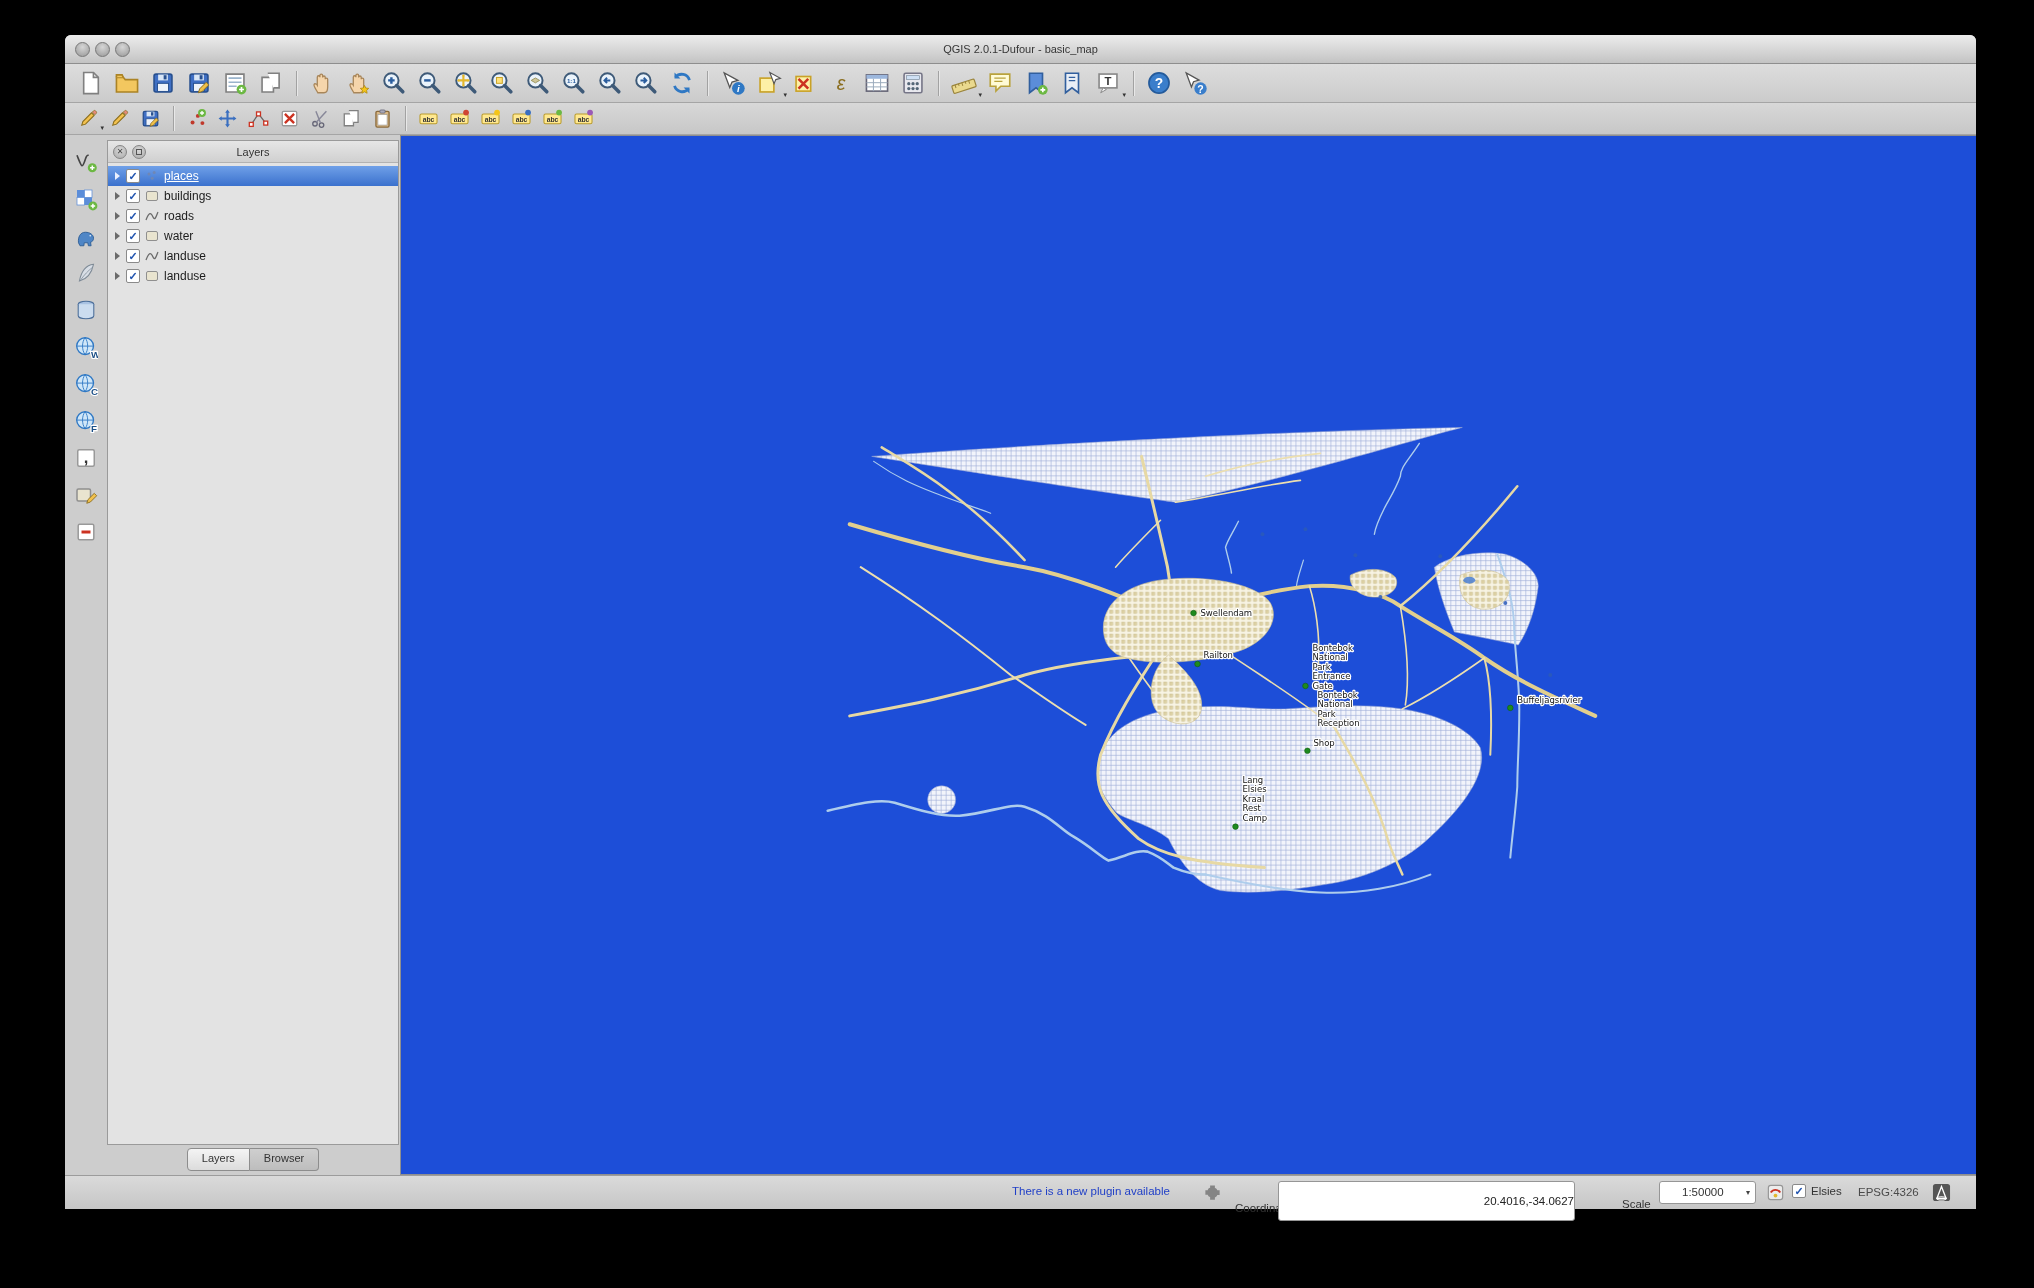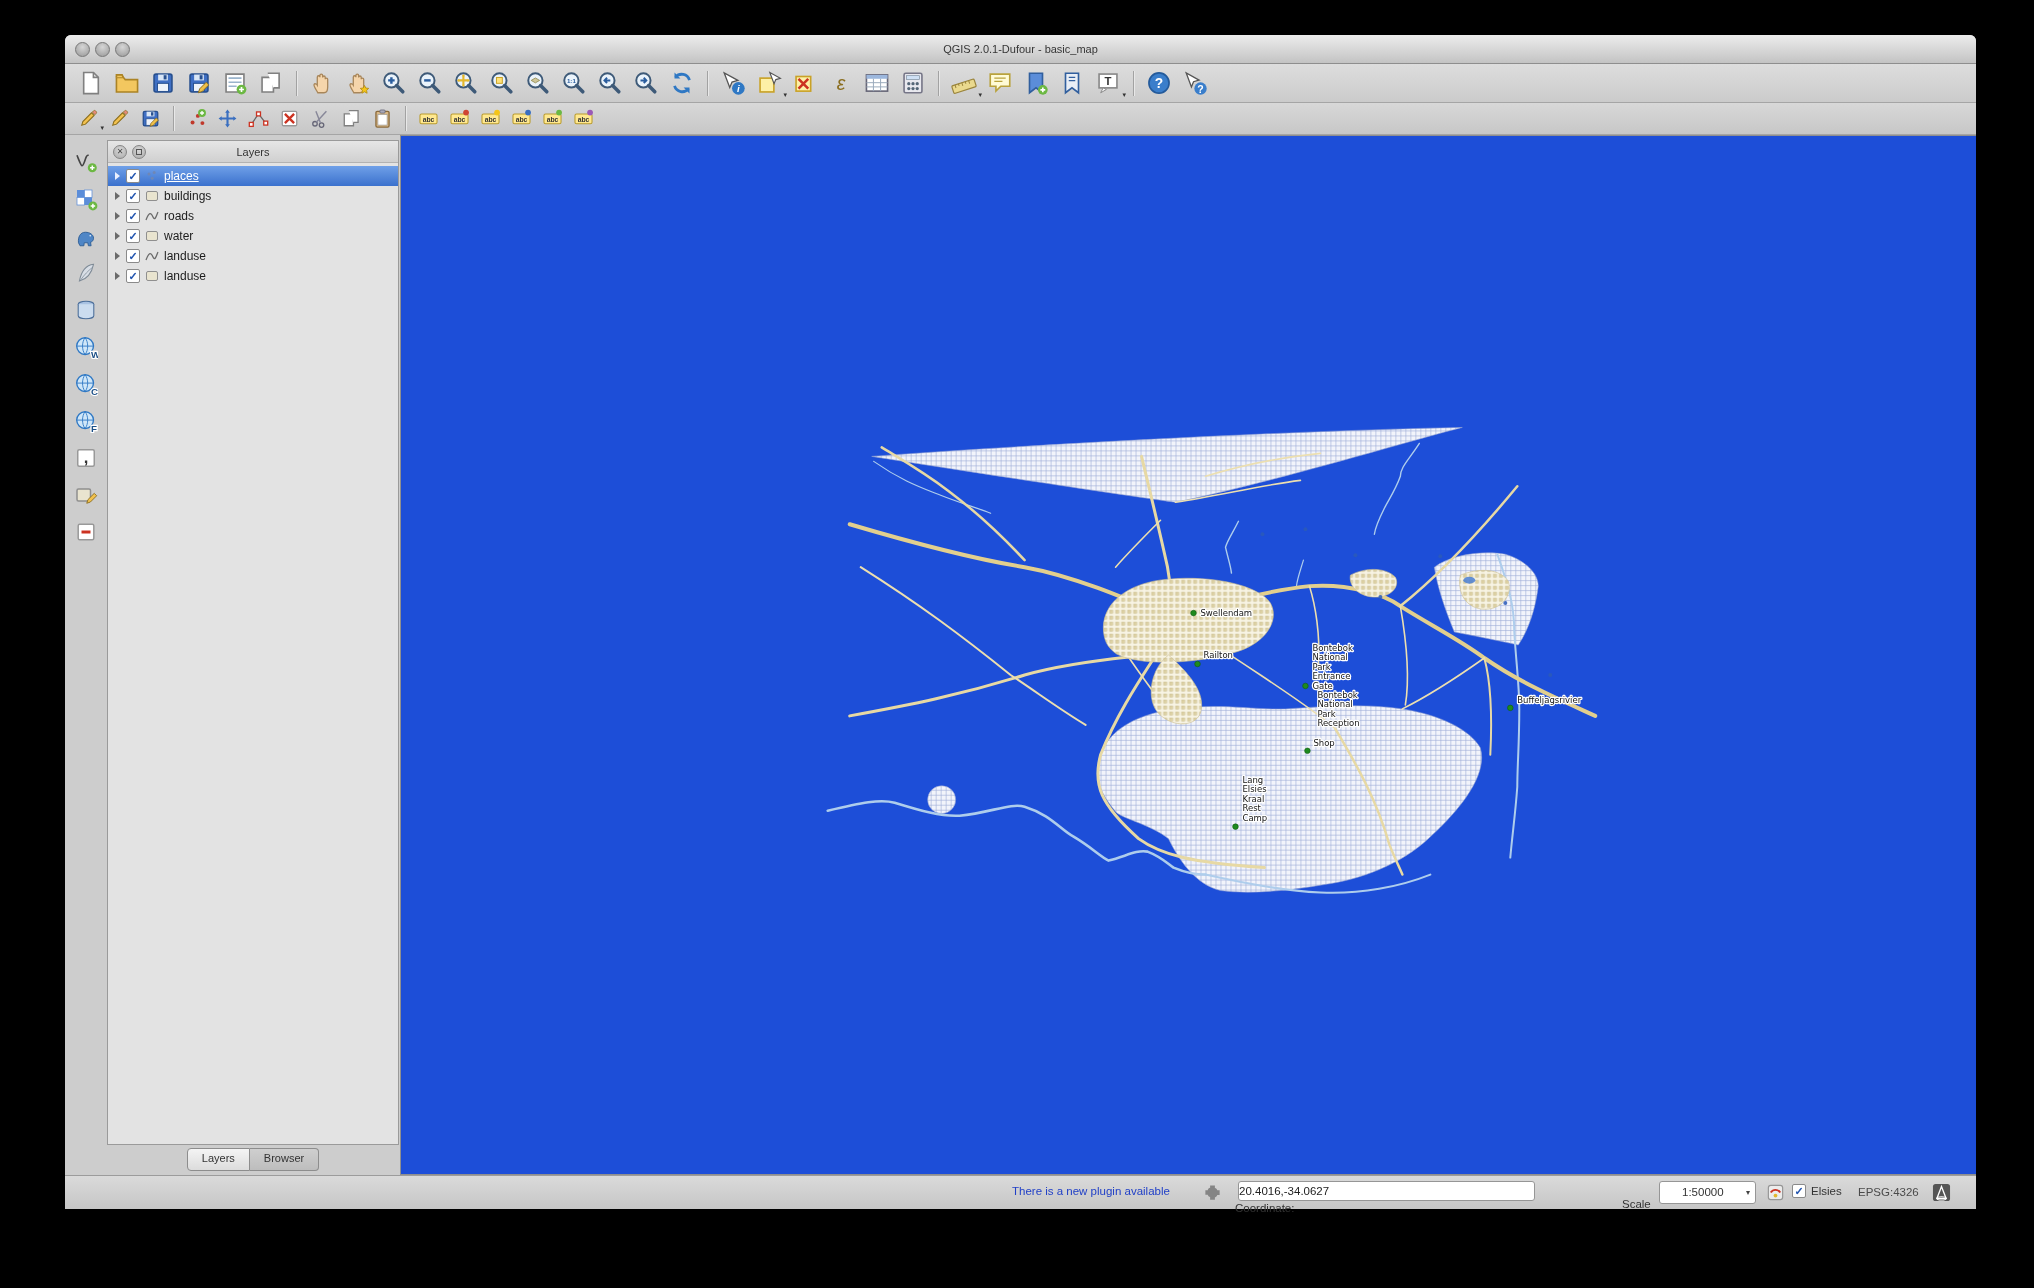--- a/index.html
+++ b/index.html
@@ -49,21 +49,21 @@
 
 .canvas{position:absolute;left:335px;top:0;right:0;bottom:0;background:#1d4ed8;border:1px solid #8f8f8f;border-right:none;cursor:crosshair}
 svg.map{width:100%;height:100%;display:block}
 .maplabel{font-size:8.5px;fill:#141414;stroke:#fff;stroke-width:2.4px;paint-order:stroke;stroke-linejoin:round;font-family:"DejaVu Sans",sans-serif}
 
 .statusbar{position:absolute;left:0;right:0;bottom:0;height:34px;background:linear-gradient(#dadada,#c6c6c6);border-top:1px solid #9c9c9c;font-size:11.5px;color:#333}
 .plugin-link{position:absolute;left:947px;top:9px;color:#2140c7;cursor:pointer}
 .plug-icon{position:absolute;left:1138px;top:7px;width:19px;height:19px}
 .plug-icon svg{width:19px;height:19px}
 .coord-label{position:absolute;left:1170px;top:26px}
-.coord-input{position:absolute;left:1173px;top:5px;width:297px;height:20px;text-align:left;font-size:11.5px;border:1px solid #969696;border-radius:3px;background:#fff;color:#222;font-family:"Liberation Sans",sans-serif}
+.coord-input{position:absolute;left:1213px;top:5px;width:297px;height:40px;text-align:right;font-size:11.5px;border:1px solid #969696;border-radius:3px;background:#fff;color:#222;font-family:"Liberation Sans",sans-serif}
 .scale-label{position:absolute;left:1557px;top:22px}
 .scale-combo{position:absolute;left:1594px;top:5px;width:97px;height:23px;background:#fff;border:1px solid #969696;border-radius:3px;font-size:11.5px;line-height:21px;padding-left:22px;cursor:pointer}
 .scale-combo .arrow{position:absolute;right:5px;top:0;font-size:8px;line-height:22px;color:#444}
 .stopbtn{position:absolute;left:1701px;top:7px;width:19px;height:19px;cursor:pointer}
 .stopbtn svg{width:19px;height:19px}
 .render-wrap{position:absolute;left:1727px;top:8px;display:flex;gap:5px;align-items:center}
 .rcb{width:14px;height:14px;background:#fff;border:1px solid #8a8a8a;border-radius:2px;font-size:11px;line-height:12px;color:#2456b0;text-align:center;font-weight:bold;cursor:pointer}
 .crs-label{position:absolute;left:1793px;top:10px;color:#4a4a4a}
 .crs-btn{position:absolute;left:1866px;top:6px;width:21px;height:21px;cursor:pointer}
 .crs-btn svg{width:21px;height:21px}

